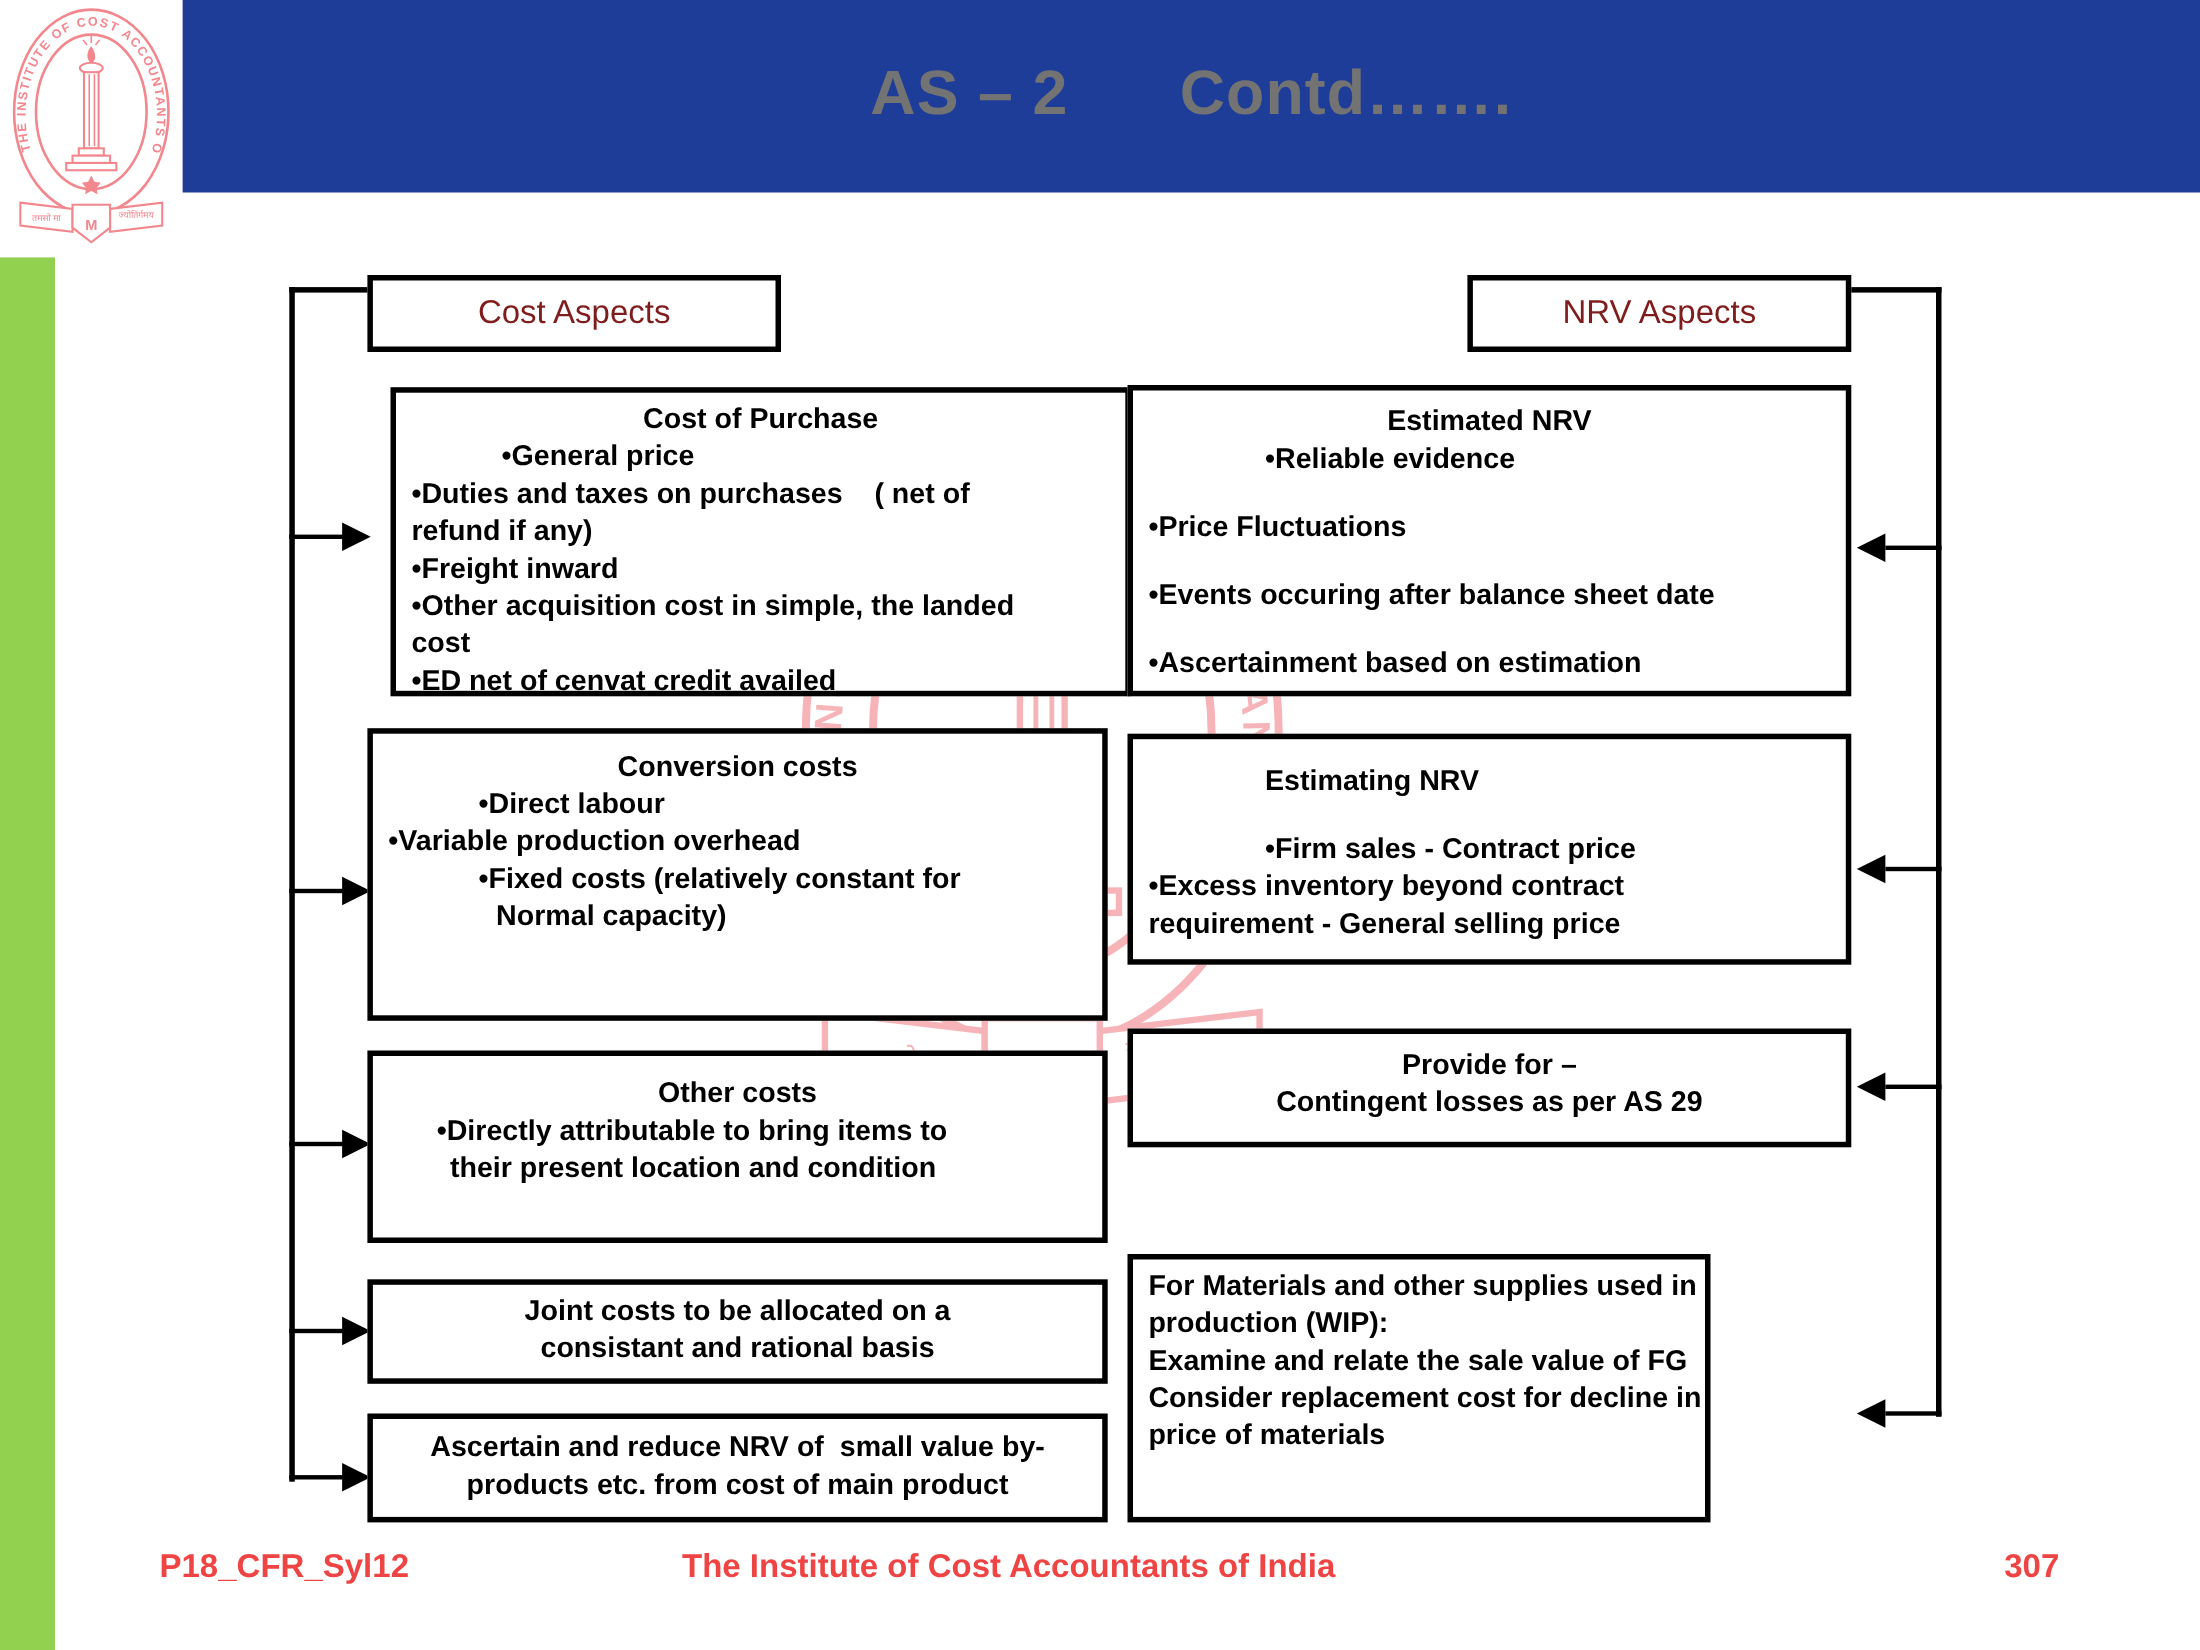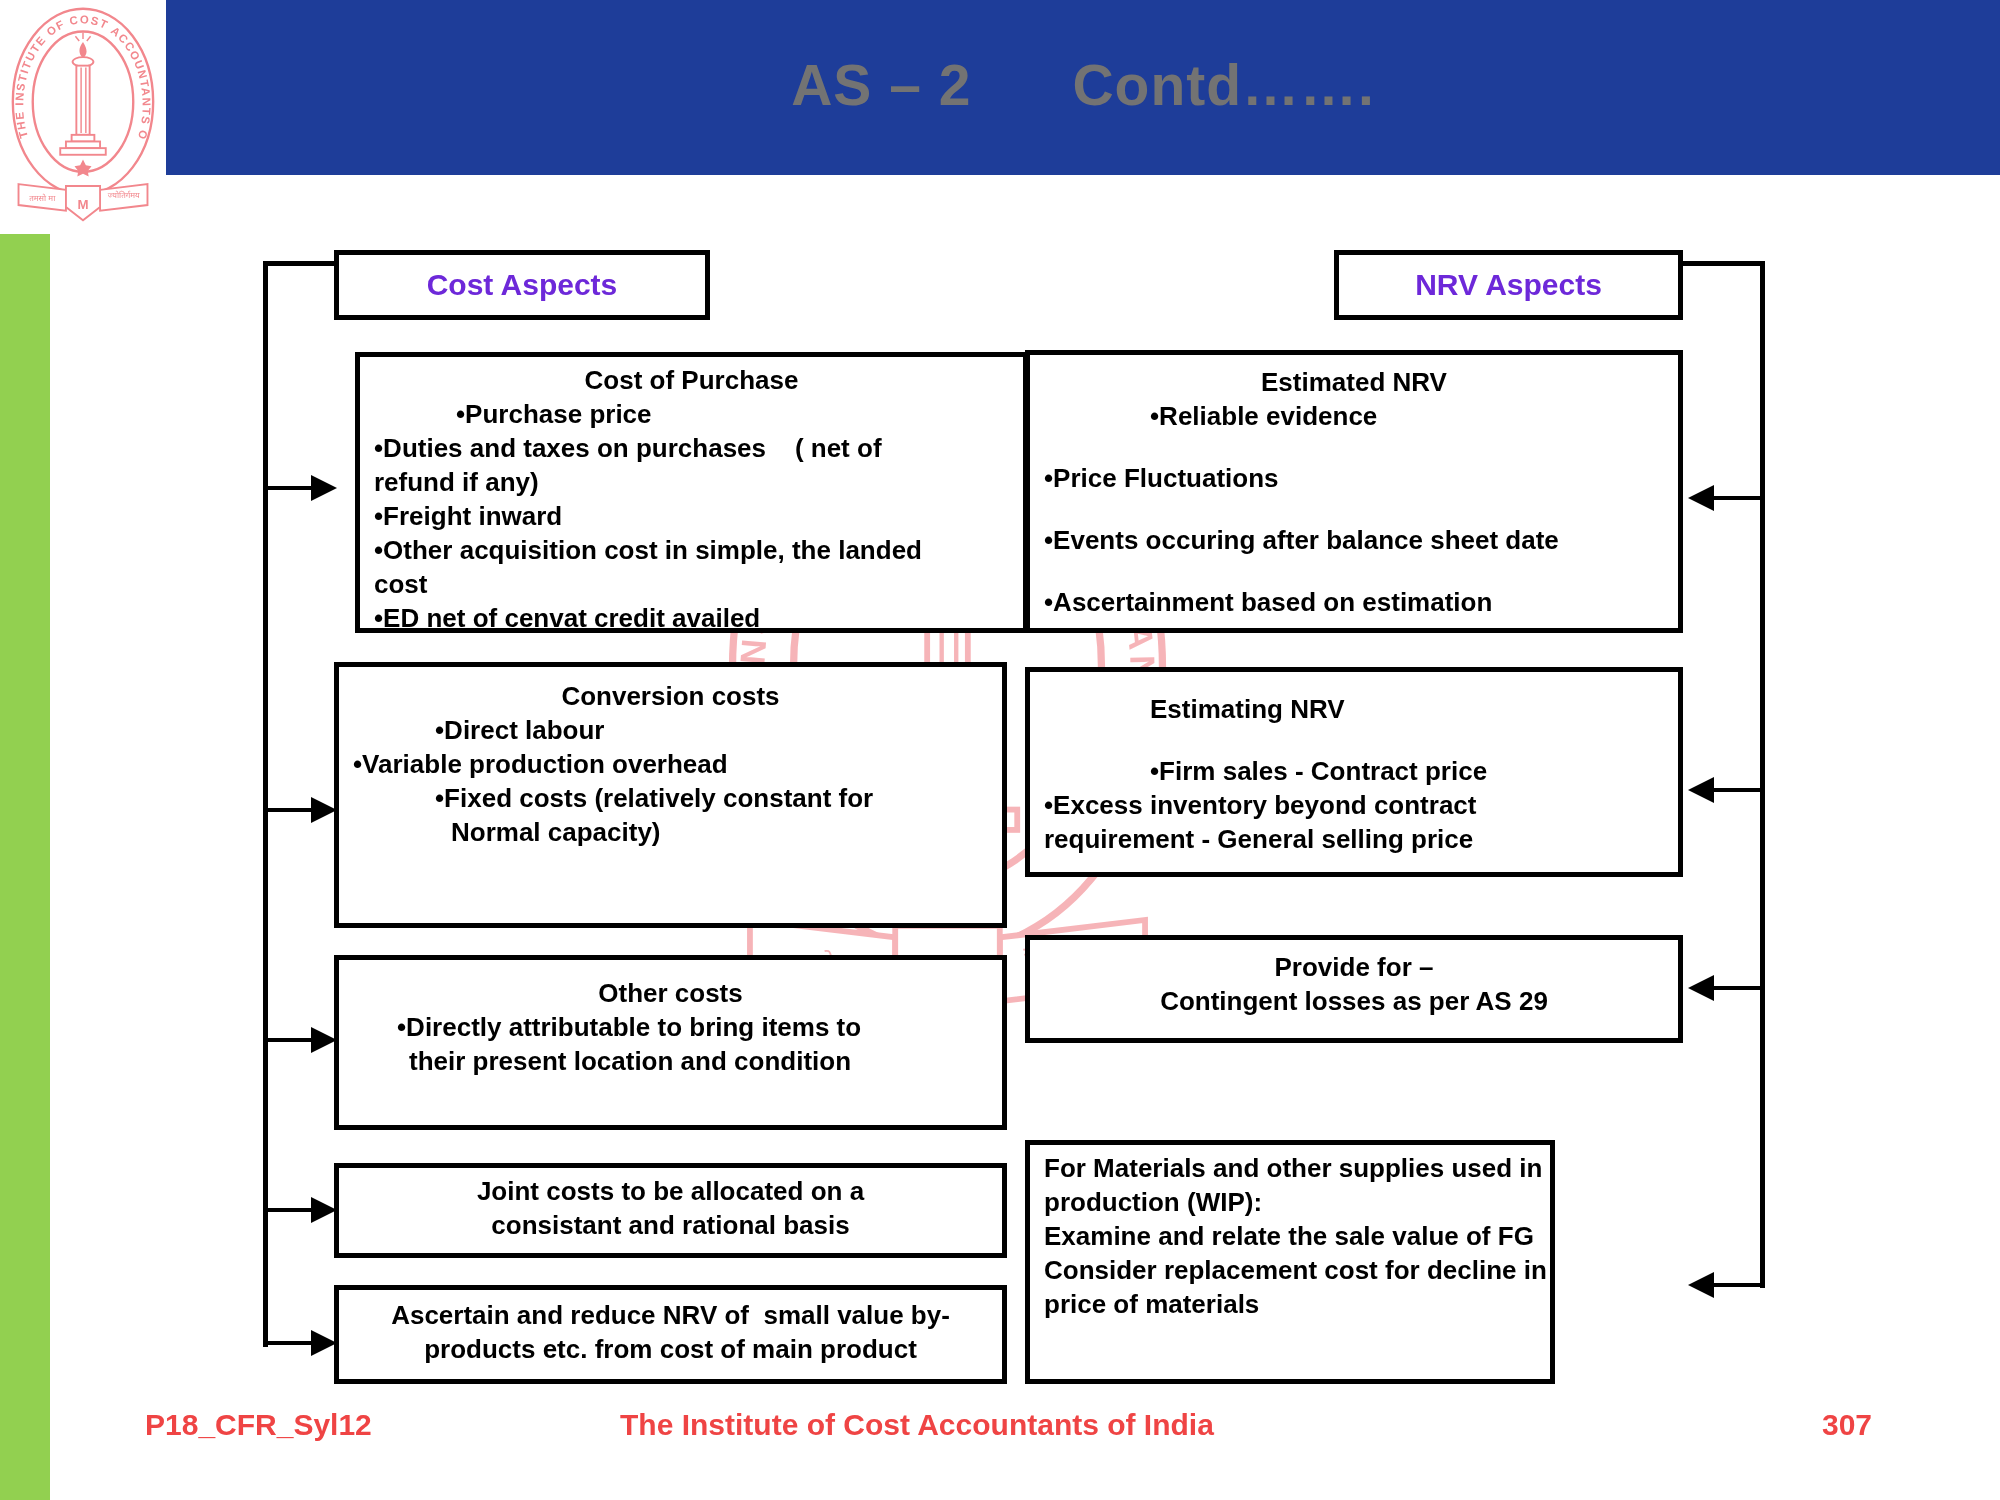--- a/index.html
+++ b/index.html
@@ -12,21 +12,21 @@
                color:#737373;font-size:57px;font-weight:bold;white-space:pre;letter-spacing:1px;}
   .logo-area{position:absolute;left:0;top:0;width:166px;height:234px;background:#ffffff;}
   .logo-svg{position:absolute;left:7px;top:4px;}
   .side-bar{position:absolute;left:0;top:234px;width:50px;height:1266px;background:#92d050;}
 
   
   .watermark{position:absolute;left:715px;top:368px;width:465px;height:674px;opacity:.62;z-index:1;}
 
   
   .box{position:absolute;box-sizing:border-box;background:#ffffff;border:5px solid #000;z-index:2;}
-  .hbox{display:flex;align-items:center;justify-content:center;font-size:30px;font-weight:bold;color:#6d28d9;}
+  .hbox{display:flex;align-items:center;justify-content:center;font-size:30px;font-weight:normal;color:#7f1d1d;}
   .ln{font-weight:bold;font-size:26px;line-height:34px;color:#000;white-space:pre;}
   .c{text-align:center;}
   .l{padding-left:14px;}
   .i05{padding-left:58px;}
   .i06{padding-left:70px;}
   .i1{padding-left:96px;}
   .i15{padding-left:120px;}
   .i2{padding-left:112px;}
   .g{margin-top:28px;}
 
@@ -141,21 +141,21 @@
 
   <div class="box hbox" id="bL0">
     <span>Cost Aspects</span>
   </div>
   <div class="box hbox" id="bR0">
     <span>NRV Aspects</span>
   </div>
 
   <div class="box" id="bL1">
       <div class="ln c">Cost of Purchase</div>
-      <div class="ln i1">•Purchase price</div>
+      <div class="ln i1">•General price</div>
       <div class="ln l">•Duties and taxes on purchases    ( net of</div>
       <div class="ln l">refund if any)</div>
       <div class="ln l">•Freight inward</div>
       <div class="ln l">•Other acquisition cost in simple, the landed</div>
       <div class="ln l">cost</div>
       <div class="ln l">•ED net of cenvat credit availed</div>
     </div>
   <div class="box" id="bL2">
       <div class="ln c">Conversion costs</div>
       <div class="ln i1">•Direct labour</div>

